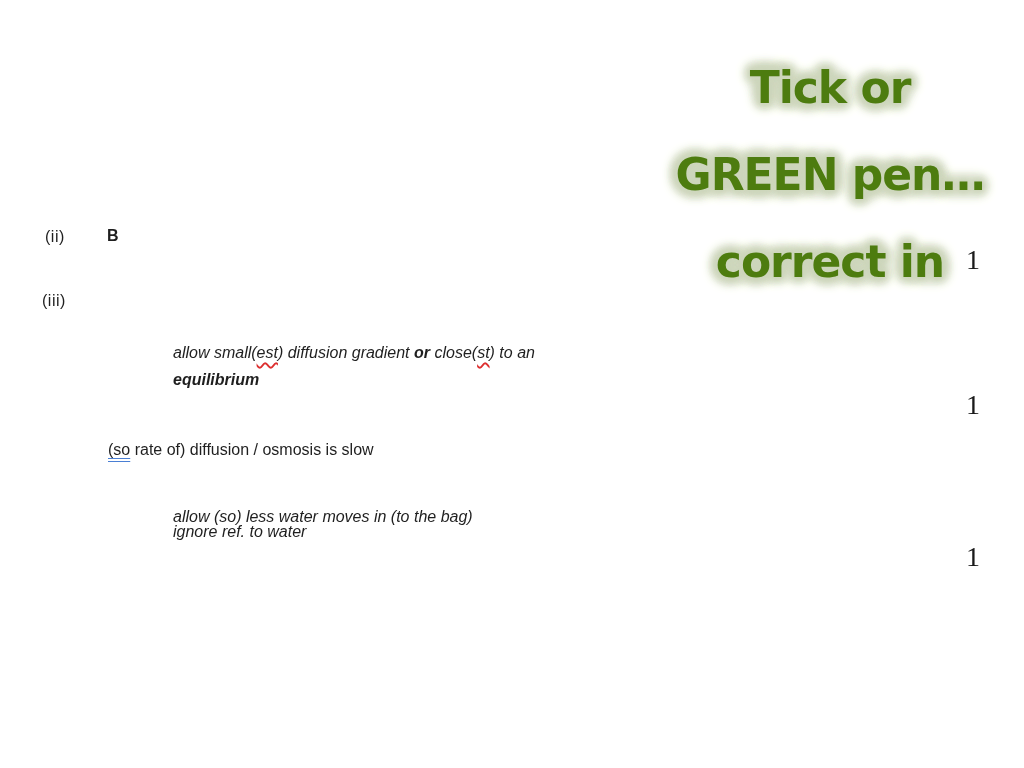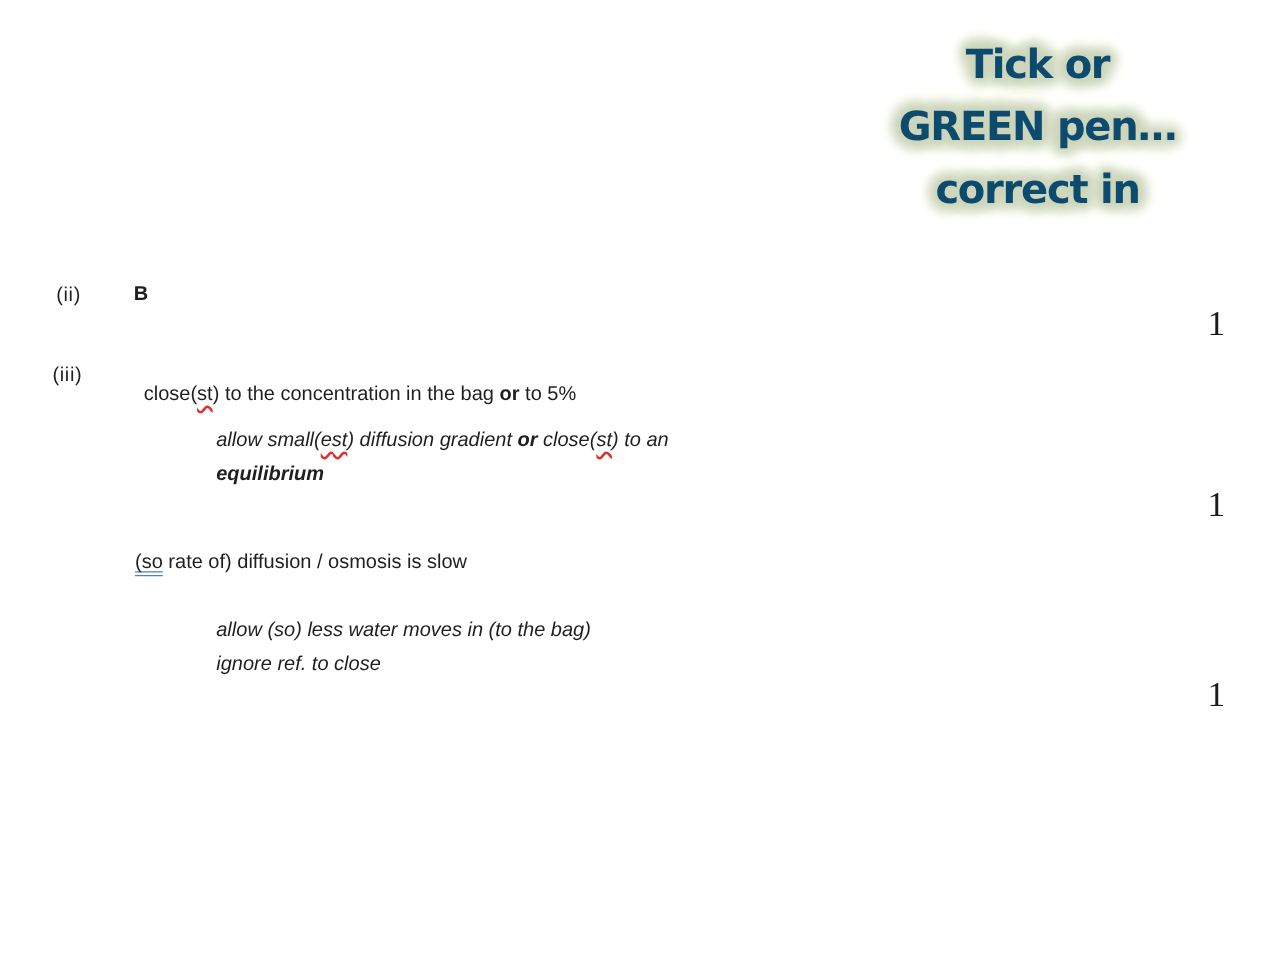--- a/index.html
+++ b/index.html
@@ -23,36 +23,37 @@
   .callout {
     position: absolute;
     left: 648px;
     top: 26px;
     width: 364px;
     text-align: center;
   }
   .callout-line {
     font-family: "DejaVu Sans", sans-serif;
     font-weight: 700;
-    font-size: 32px;
+    font-size: 44px;
     line-height: 50px;
     letter-spacing: -1px;
-    color: #0c4a6e;
+    color: #4d7c0f;
     text-shadow:
       0 0 4px var(--glow-color),
       0 0 6px var(--glow-color),
       0 0 8px var(--glow-color),
       0 0 10px var(--glow-color),
       0 0 12px var(--glow-color),
       0 0 12px var(--glow-color),
       0 0 14px var(--glow-color),
       0 0 14px var(--glow-color),
       0 0 16px var(--glow-color),
       0 0 16px var(--glow-color),
       0 0 18px var(--glow-color);
+    margin-top: 37px;
   }
 
   
   .text-line {
     position: absolute;
     font-size: 16px;
     line-height: 26px;
     white-space: nowrap;
   }
   .q-label { letter-spacing: 0.5px; }
@@ -84,44 +85,43 @@
   
   .pos-label-ii   { left: 45px;  top: 224px; }
   .pos-answer-ii  { left: 107px; top: 223px; }
   .pos-mark-1     { top: 244px; }
   .pos-label-iii  { left: 42px;  top: 288px; }
   .pos-point1     { left: 115px; top: 303px; }
   .pos-guide1a    { left: 173px; top: 340px; }
   .pos-guide1b    { left: 173px; top: 367px; font-weight: bold; }
   .pos-mark-2     { top: 389px; }
   .pos-point2     { left: 108px; top: 437px; }
-  .pos-guide2     { left: 173px; top: 492px; text-align: center; }
+  .pos-guide2     { left: 173px; top: 504px; text-align: center; }
   .pos-guide3     { left: 173px; top: 519px; }
   .pos-mark-3     { top: 541px; }
 </style>
 </head>
 <body>
 
 <div class="slide">
 
   <div class="callout">
     <div class="callout-line">Tick or</div>
     <div class="callout-line">GREEN pen…</div>
     <div class="callout-line">correct in</div>
   </div>
 
   <div class="text-line q-label pos-label-ii">(ii)</div>
   <div class="text-line b pos-answer-ii">B</div>
   <div class="mark pos-mark-1">1</div>
 
   <div class="text-line q-label pos-label-iii">(iii)</div>
-  <div class="text-line pos-point1"><span>close(</span><span class="sq-red">st</span><span>) to the concentration in the bag </span><span class="b">or</span><span> to 5%</span></div>
 
   <div class="text-line it pos-guide1a"><span>allow small(</span><span class="sq-red">est</span><span>) diffusion gradient </span><span class="b">or</span><span> close(</span><span class="sq-red">st</span><span>) to an</span></div>
   <div class="text-line it pos-guide1b">equilibrium</div>
   <div class="mark pos-mark-2">1</div>
 
   <div class="text-line pos-point2"><span class="ul-blue">(so</span><span> rate of) diffusion / osmosis is slow</span></div>
   <div class="text-line it pos-guide2">allow (so) less water moves in (to the bag)</div>
-  <div class="text-line it pos-guide3">ignore ref. to close</div>
+  <div class="text-line it pos-guide3">ignore ref. to water</div>
   <div class="mark pos-mark-3">1</div>
 
 </div>
 
 </body></html>

